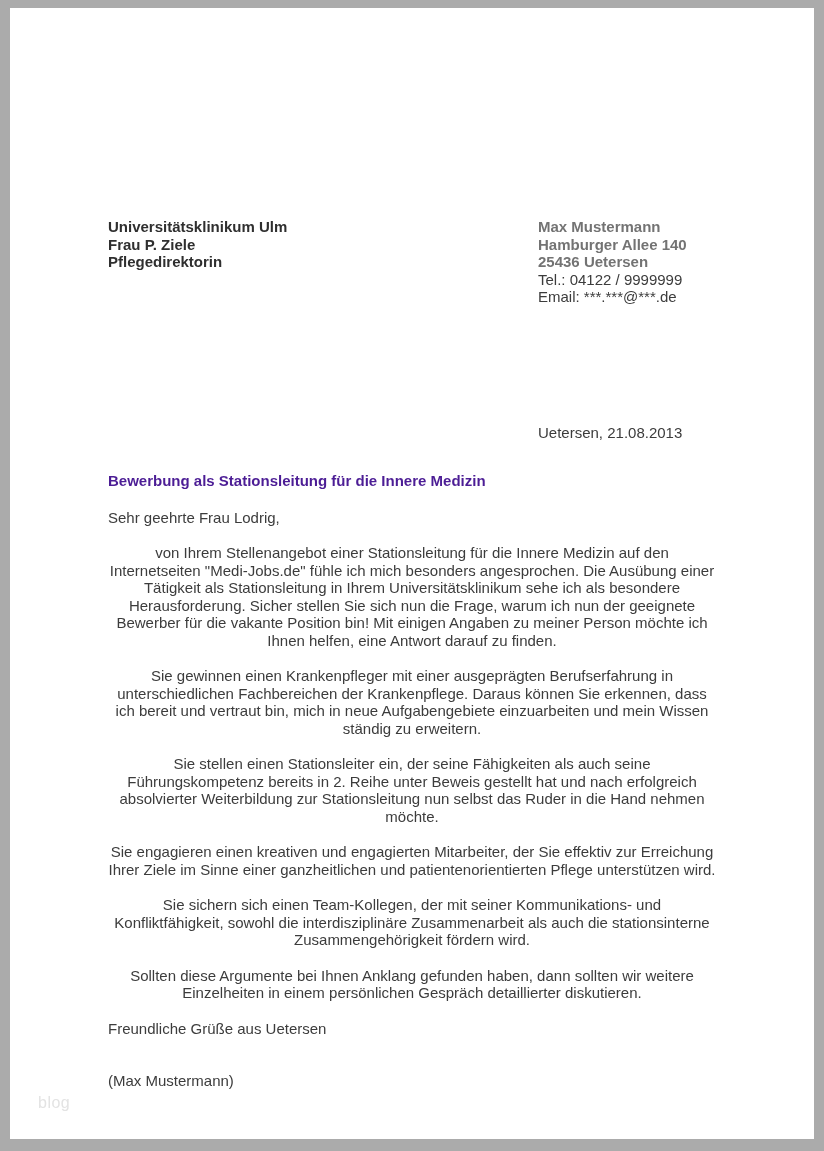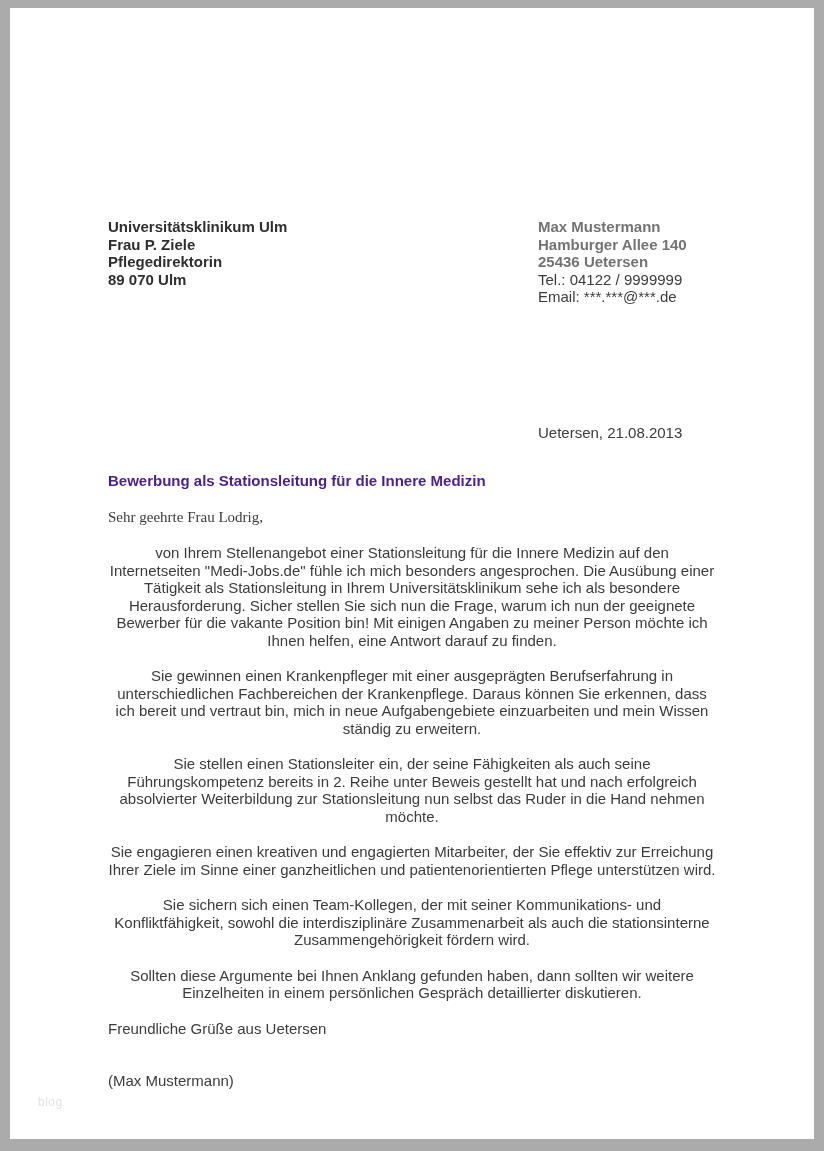--- a/index.html
+++ b/index.html
@@ -47,54 +47,52 @@
     margin-top: 118px;
   }
   .subject-line {
     margin-top: 31px;
     font-weight: bold;
     color: #4c1d95;
   }
   .salutation {
     margin-top: 19px;
     margin-bottom: 18px;
-    font-family: Liberation Serif, serif;
   }
   .body-paragraph {
     margin: 0 0 18px 0;
     text-align: center;
   }
   .closing {
     margin-top: 0;
   }
   .signature {
     margin-top: 35px;
   }
   .watermark {
     position: absolute;
     left: 28px;
     bottom: 28px;
-    font-size: 12px;
+    font-size: 16px;
     color: #e3e3e3;
     letter-spacing: 0.5px;
   }
 </style>
 </head>
 <body>
 
 <div class="canvas">
   <div class="page">
     <div class="content">
 
       <div class="address-row">
         <div class="recipient-block">
           <div>Universitätsklinikum Ulm</div>
           <div>Frau P. Ziele</div>
           <div>Pflegedirektorin</div>
-          <div>89 070 Ulm</div>
         </div>
         <div class="sender-block">
           <div class="bold">Max Mustermann</div>
           <div class="bold">Hamburger Allee 140</div>
           <div class="bold">25436 Uetersen</div>
           <div>Tel.: 04122 / 9999999</div>
           <div>Email: ***.***@***.de</div>
         </div>
       </div>
 

